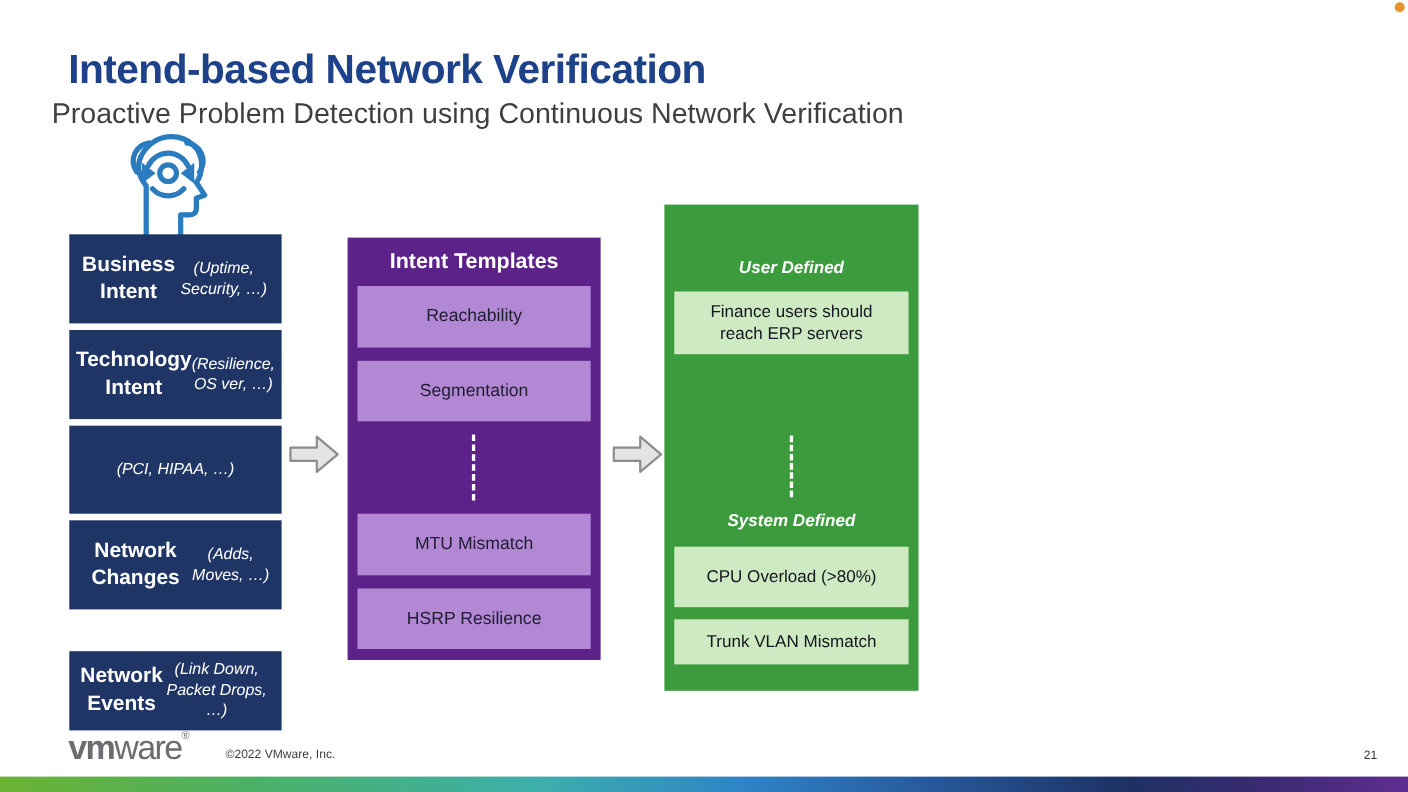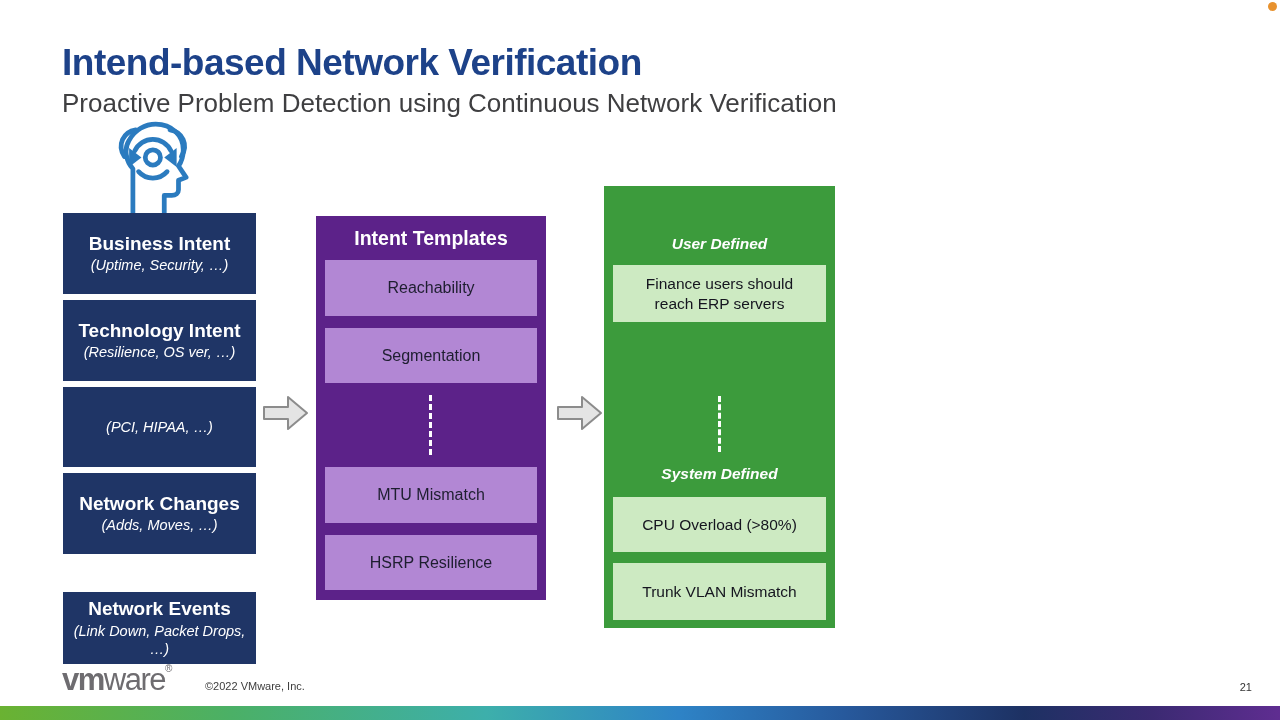--- a/index.html
+++ b/index.html
@@ -15,39 +15,39 @@
   .title {
     position: absolute;
     left: 62px; top: 42px;
     font-size: 37px;
     font-weight: 600;
     letter-spacing: -0.5px;
     color: #1d4289;
   }
   .subtitle {
     position: absolute;
-    left: 62px; top: 88px;
+    left: 47px; top: 88px;
     font-size: 26px;
     font-weight: 400;
     color: #3f3f41;
   }
   .head-icon {
     position: absolute;
     left: 93px; top: 116px;
     width: 114px; height: 98px;
   }
   
   .input-box {
     position: absolute;
     left: 63px;
     width: 193px;
     background: #1f3566;
     color: #ffffff;
     display: flex;
-    flex-direction: column;
+    flex-direction: row;
     align-items: center;
     justify-content: center;
     text-align: center;
     padding: 4px 10px;
     line-height: 1.3;
   }
   .input-box .ib-title { font-size: 19px; font-weight: 600; }
   .input-box .ib-sub { font-size: 14.5px; font-style: italic; font-weight: 400; }
   
   .flow-arrow { position: absolute; width: 47px; height: 40px; }
@@ -224,21 +224,21 @@
   <svg class="flow-arrow" style="left:556px;top:393px" viewBox="0 0 47 40">
     <polygon points="2,14 26,14 26,4 45,20 26,36 26,26 2,26" fill="#e4e4e4" stroke="#8c8c8c" stroke-width="2" stroke-linejoin="round"></polygon>
   </svg>
 
   <div class="intents-panel">
     <div class="defined-label" style="top:49px">User Defined</div>
     <div class="intent-item" style="top:79px;height:57px">Finance users should reach ERP servers</div>
     <div class="dashed-connector" style="left:114px;top:210px;height:56px"></div>
     <div class="defined-label" style="top:279px">System Defined</div>
     <div class="intent-item" style="top:311px;height:55px">CPU Overload (&gt;80%)</div>
-    <div class="intent-item" style="top:377px;height:57px">Trunk VLAN Mismatch</div>
+    <div class="intent-item" style="top:377px;height:41px">Trunk VLAN Mismatch</div>
   </div>
 
   <div class="logo"><span class="logo-vm">vm</span><span class="logo-ware">ware</span><span class="logo-reg">®</span></div>
   <div class="copyright">©2022 VMware, Inc.</div>
   <div class="page-number">21</div>
 
   <div class="bottom-bar"></div>
 
 </div>
 

